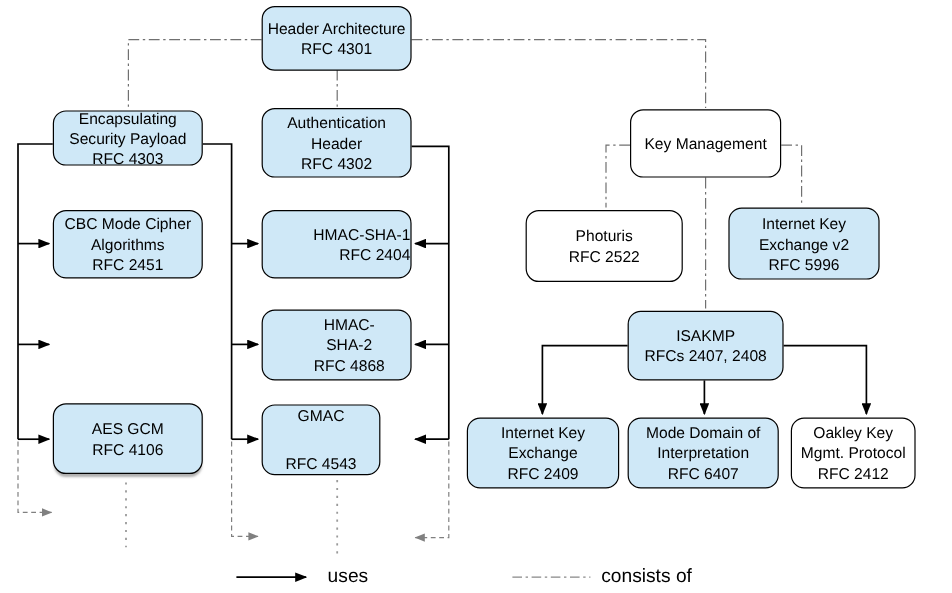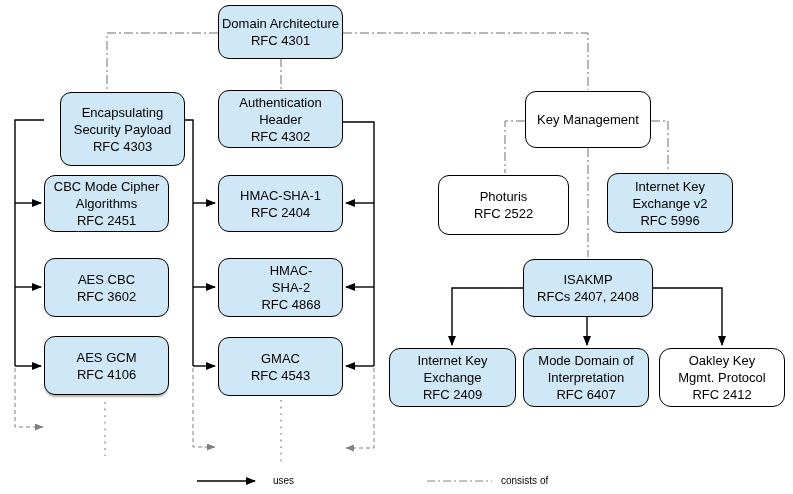--- a/index.html
+++ b/index.html
@@ -11,21 +11,21 @@
   .node{
     position:absolute;box-sizing:border-box;
     border:1.6px solid #000;border-radius:11px;
     display:flex;flex-direction:column;justify-content:center;align-items:center;
     font-size:13px;line-height:17px;text-align:center;
   }
   .node.blue{background:#cfe8f7;}
   .node.white{background:#ffffff;}
   .node.shadow{box-shadow:0 3px 2px -1px rgba(110,110,110,0.55);}
   .legend-label{
-    position:absolute;font-size:10px;line-height:18px;white-space:nowrap;
+    position:absolute;font-size:16px;line-height:18px;white-space:nowrap;
   }
 </style>
 </head>
 <body>
 
 <div class="stage">
 
   <svg class="wires" width="793" height="494" viewBox="0 0 793 494">
     <defs>
       <marker id="arr" markerUnits="userSpaceOnUse" markerWidth="10" markerHeight="8" refX="9" refY="4" orient="auto">
@@ -77,64 +77,60 @@
 
     <g stroke="#9a9a9a" stroke-width="1.5" fill="none" stroke-dasharray="1.8 4.8">
       <path d="M105,402 V456"></path>
       <path d="M281,400 V464"></path>
     </g>
 
     <path d="M427,481 H492" stroke="#888888" stroke-width="1" fill="none" stroke-dasharray="8 3 2 3"></path>
   </svg>
 
   <div class="node blue" style="left:218px;top:5px;width:125px;height:54px;">
-    <div>Domain Architecture</div>
+    <div>Header Architecture</div>
     <div>RFC 4301</div>
   </div>
 
-  <div class="node blue" style="left:60px;top:92px;width:125px;height:74px;">
+  <div class="node blue" style="left:44px;top:92px;width:125px;height:46px;">
     <div>Encapsulating</div>
     <div>Security Payload</div>
     <div>RFC 4303</div>
   </div>
 
   <div class="node blue" style="left:218px;top:90px;width:125px;height:58px;">
     <div>Authentication</div>
     <div>Header</div>
     <div>RFC 4302</div>
   </div>
 
   <div class="node blue" style="left:44px;top:175px;width:125px;height:57px;">
     <div>CBC Mode Cipher</div>
     <div>Algorithms</div>
     <div>RFC 2451</div>
   </div>
 
-  <div class="node blue" style="left:44px;top:258px;width:125px;height:59px;">
-    <div>AES CBC</div>
-    <div>RFC 3602</div>
-  </div>
 
   <div class="node blue shadow" style="left:44px;top:336px;width:125px;height:59px;">
     <div>AES GCM</div>
     <div>RFC 4106</div>
   </div>
 
-  <div class="node blue" style="left:218px;top:175px;width:125px;height:57px;">
+  <div class="node blue" style="left:218px;top:175px;width:125px;height:57px;align-items:flex-end;">
     <div>HMAC-SHA-1</div>
     <div>RFC 2404</div>
   </div>
 
   <div class="node blue" style="left:218px;top:258px;width:125px;height:59px;padding-left:21px;">
     <div>HMAC-</div>
     <div>SHA-2</div>
     <div>RFC 4868</div>
   </div>
 
-  <div class="node blue" style="left:218px;top:337px;width:125px;height:59px;">
+  <div class="node blue" style="left:218px;top:337px;width:99px;height:59px;justify-content:space-between;">
     <div>GMAC</div>
     <div>RFC 4543</div>
   </div>
 
   <div class="node white" style="left:525px;top:91px;width:126px;height:57px;justify-content:center;">
     <div>Key Management</div>
   </div>
 
   <div class="node white" style="left:438px;top:175px;width:131px;height:60px;text-align:center;">
     <div>Photuris</div>
@@ -157,21 +153,21 @@
     <div>Exchange</div>
     <div>RFC 2409</div>
   </div>
 
   <div class="node blue" style="left:523px;top:348px;width:126px;height:59px;">
     <div>Mode Domain of</div>
     <div>Interpretation</div>
     <div>RFC 6407</div>
   </div>
 
-  <div class="node white" style="left:659px;top:348px;width:126px;height:59px;border-radius:12px;">
+  <div class="node white" style="left:659px;top:348px;width:104px;height:59px;">
     <div>Oakley Key</div>
     <div>Mgmt. Protocol</div>
     <div>RFC 2412</div>
   </div>
 
   <div class="legend-label" style="left:273px;top:472px;">uses</div>
   <div class="legend-label" style="left:501px;top:472px;">consists of</div>
 
 </div>
 

